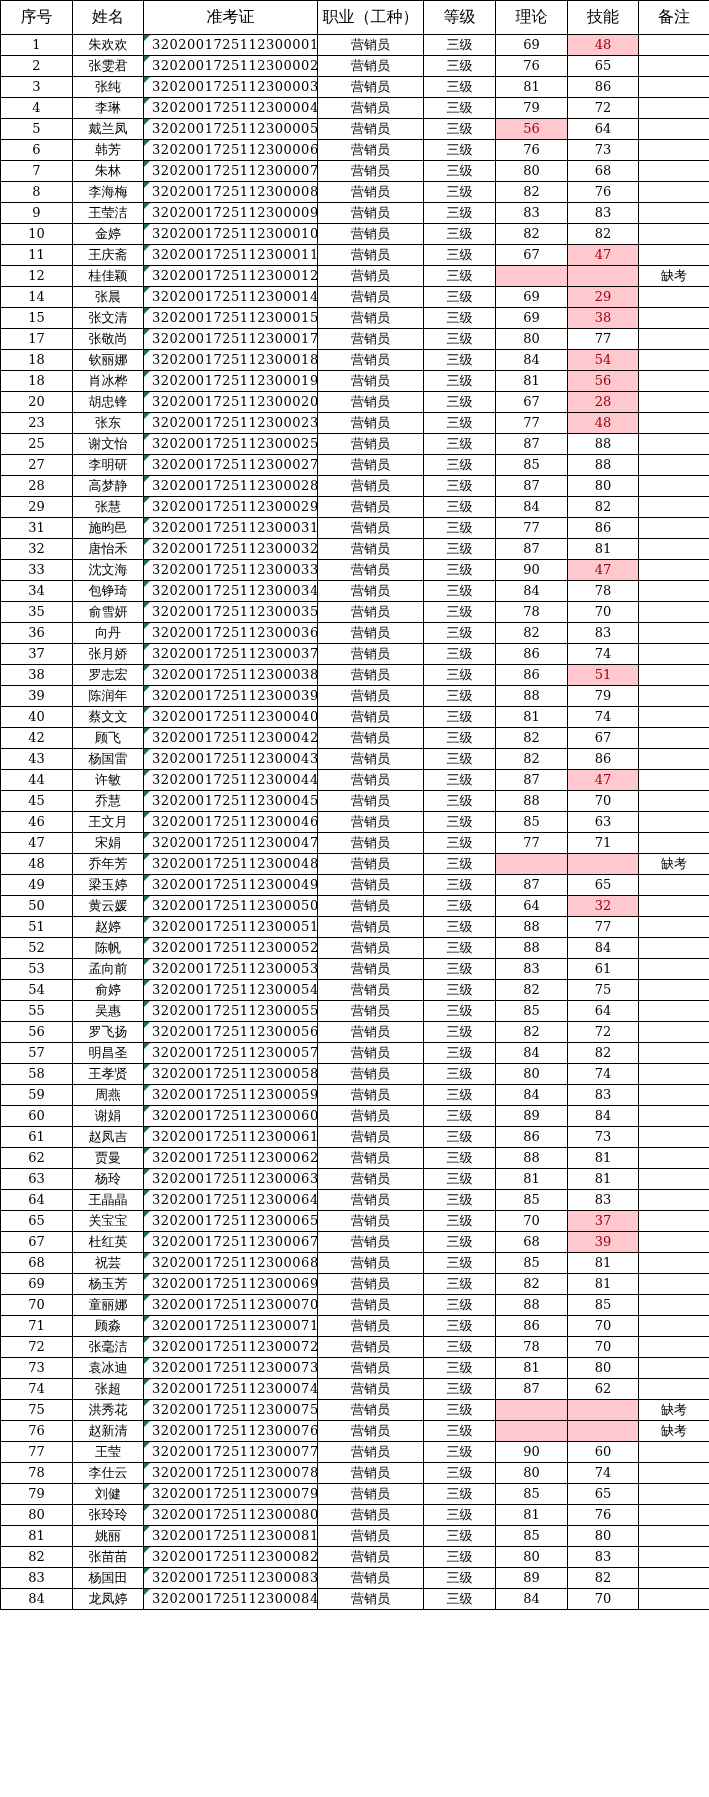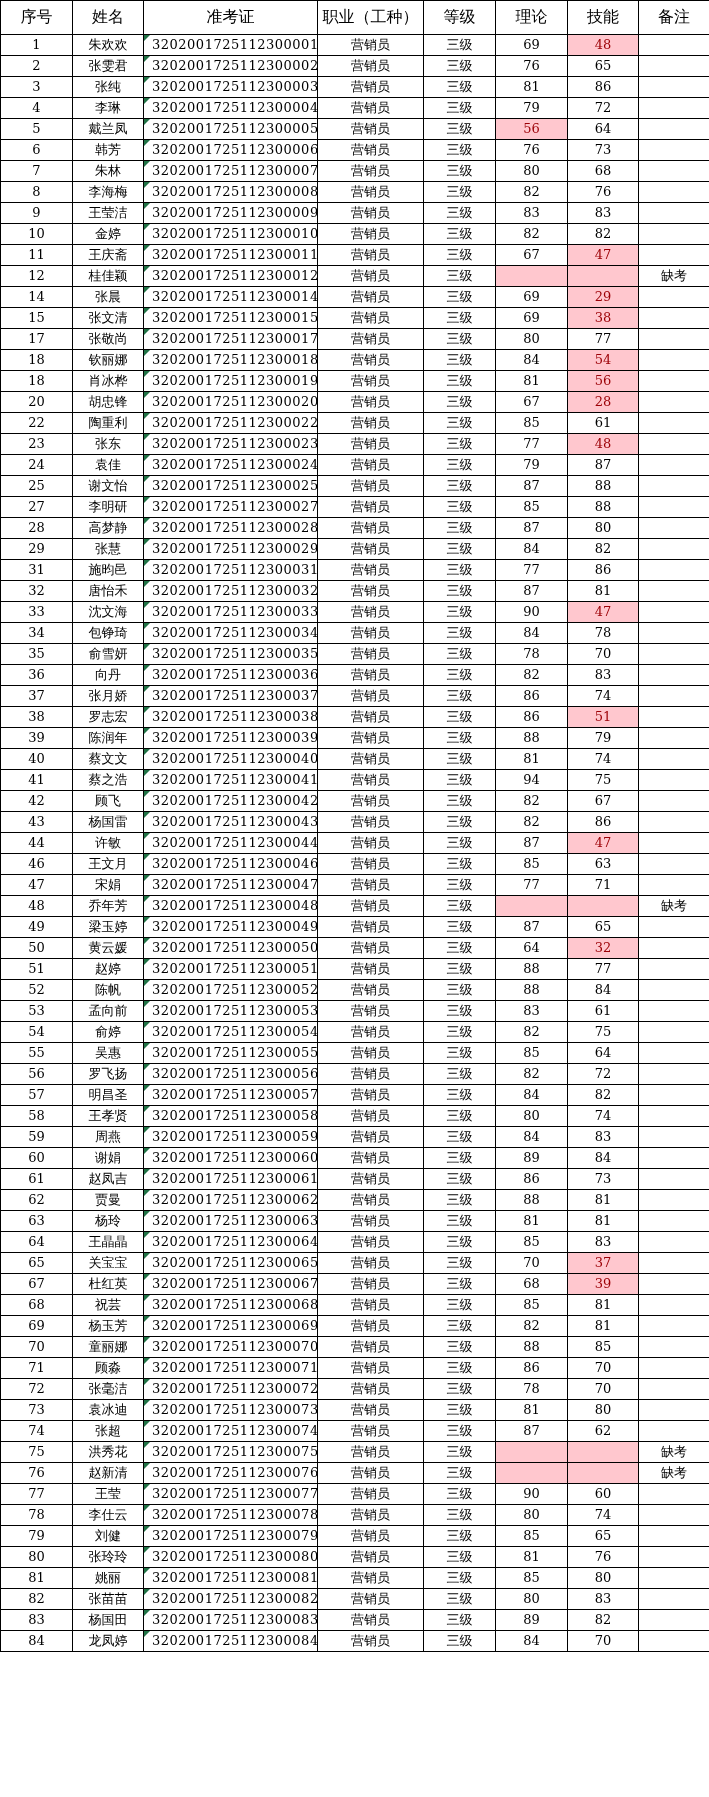--- a/index.html
+++ b/index.html
@@ -277,52 +277,32 @@
     <td>胡忠锋</td>
     <td class="cell-ticket">3202001725112300020</td>
     <td>营销员</td>
     <td>三级</td>
     <td>67</td>
     <td class="hl">28</td>
     <td></td>
   </tr>
 
 
-  <tr>
-    <td>22</td>
-    <td>陶重利</td>
-    <td class="cell-ticket">3202001725112300022</td>
-    <td>营销员</td>
-    <td>三级</td>
-    <td>85</td>
-    <td>61</td>
-    <td></td>
-  </tr>
 
   <tr>
     <td>23</td>
     <td>张东</td>
     <td class="cell-ticket">3202001725112300023</td>
     <td>营销员</td>
     <td>三级</td>
     <td>77</td>
     <td class="hl">48</td>
     <td></td>
   </tr>
 
-  <tr>
-    <td>24</td>
-    <td>袁佳</td>
-    <td class="cell-ticket">3202001725112300024</td>
-    <td>营销员</td>
-    <td>三级</td>
-    <td>79</td>
-    <td>87</td>
-    <td></td>
-  </tr>
 
   <tr>
     <td>25</td>
     <td>谢文怡</td>
     <td class="cell-ticket">3202001725112300025</td>
     <td>营销员</td>
     <td>三级</td>
     <td>87</td>
     <td>88</td>
     <td></td>
@@ -466,30 +446,20 @@
     <td>40</td>
     <td>蔡文文</td>
     <td class="cell-ticket">3202001725112300040</td>
     <td>营销员</td>
     <td>三级</td>
     <td>81</td>
     <td>74</td>
     <td></td>
   </tr>
 
-  <tr>
-    <td>41</td>
-    <td>蔡之浩</td>
-    <td class="cell-ticket">3202001725112300041</td>
-    <td>营销员</td>
-    <td>三级</td>
-    <td>94</td>
-    <td>75</td>
-    <td></td>
-  </tr>
 
   <tr>
     <td>42</td>
     <td>顾飞</td>
     <td class="cell-ticket">3202001725112300042</td>
     <td>营销员</td>
     <td>三级</td>
     <td>82</td>
     <td>67</td>
     <td></td>
@@ -510,20 +480,30 @@
     <td>44</td>
     <td>许敏</td>
     <td class="cell-ticket">3202001725112300044</td>
     <td>营销员</td>
     <td>三级</td>
     <td>87</td>
     <td class="hl">47</td>
     <td></td>
   </tr>
 
+  <tr>
+    <td>45</td>
+    <td>乔慧</td>
+    <td class="cell-ticket">3202001725112300045</td>
+    <td>营销员</td>
+    <td>三级</td>
+    <td>88</td>
+    <td>70</td>
+    <td></td>
+  </tr>
 
   <tr>
     <td>46</td>
     <td>王文月</td>
     <td class="cell-ticket">3202001725112300046</td>
     <td>营销员</td>
     <td>三级</td>
     <td>85</td>
     <td>63</td>
     <td></td>

